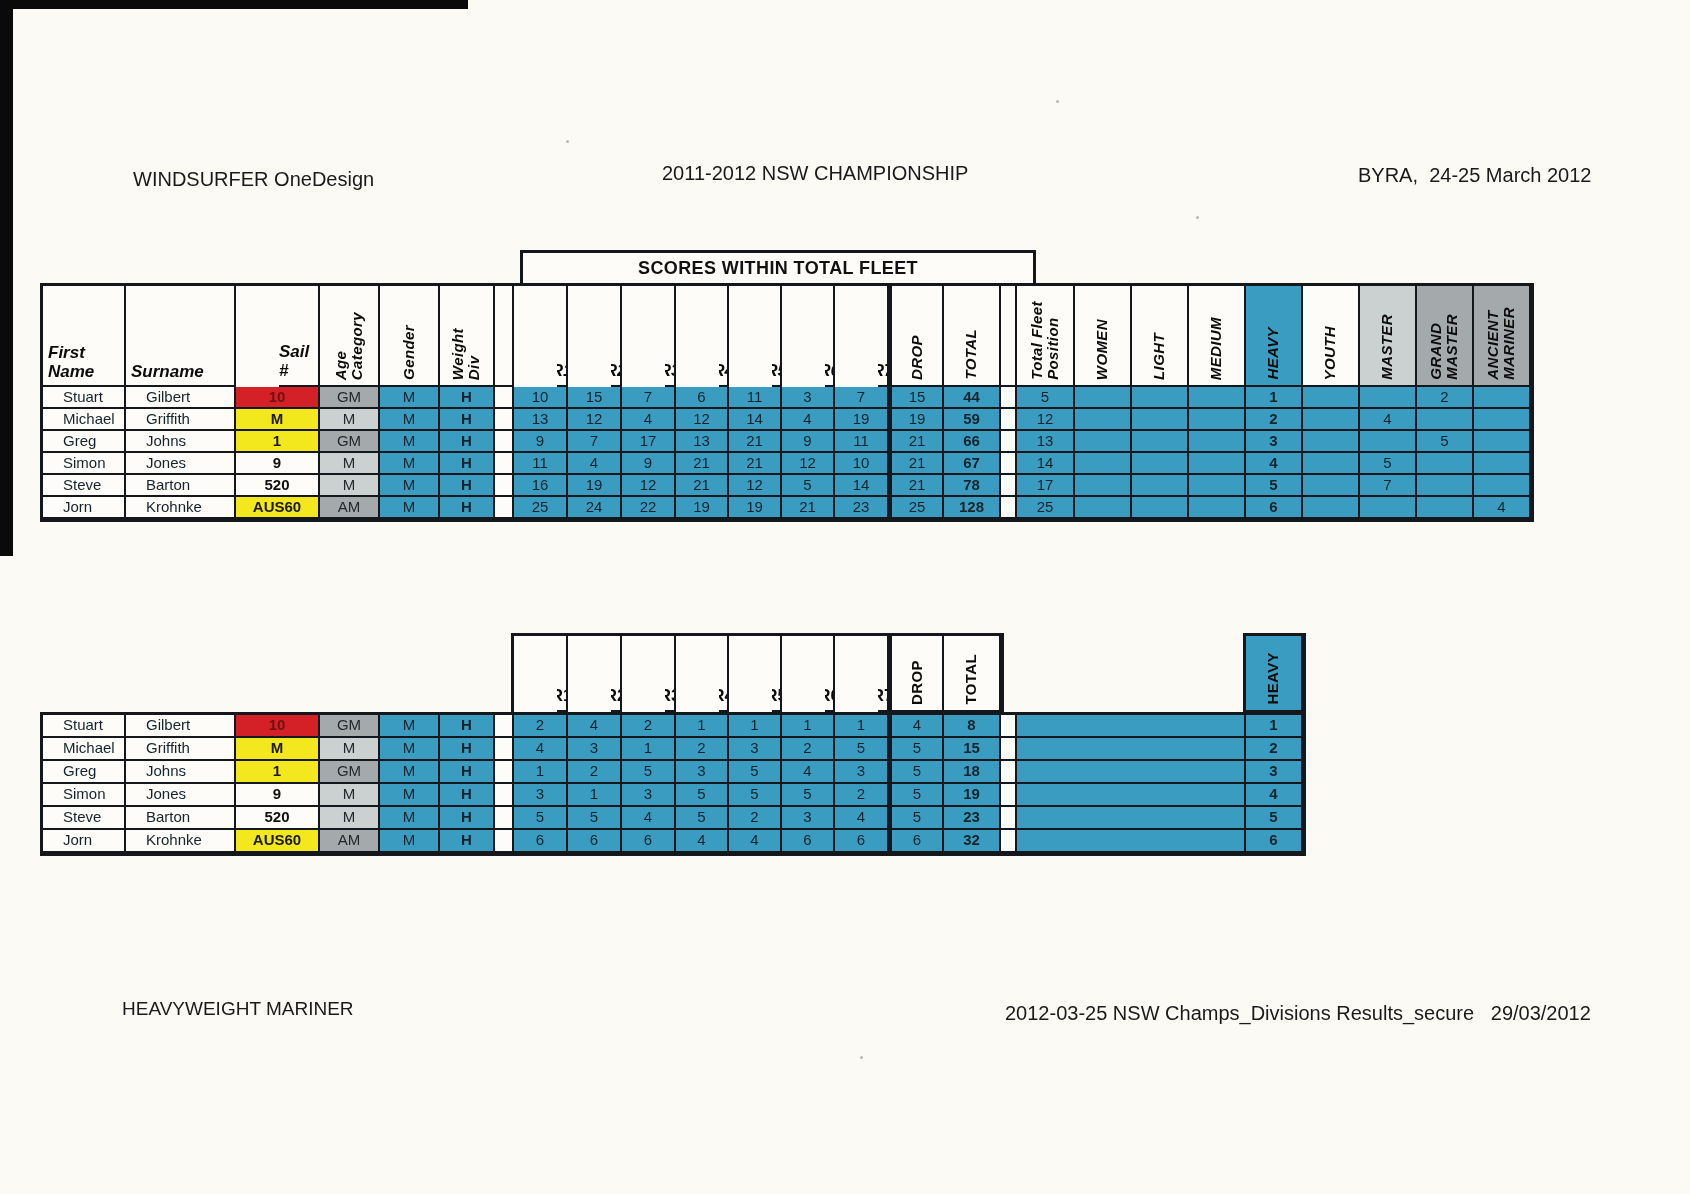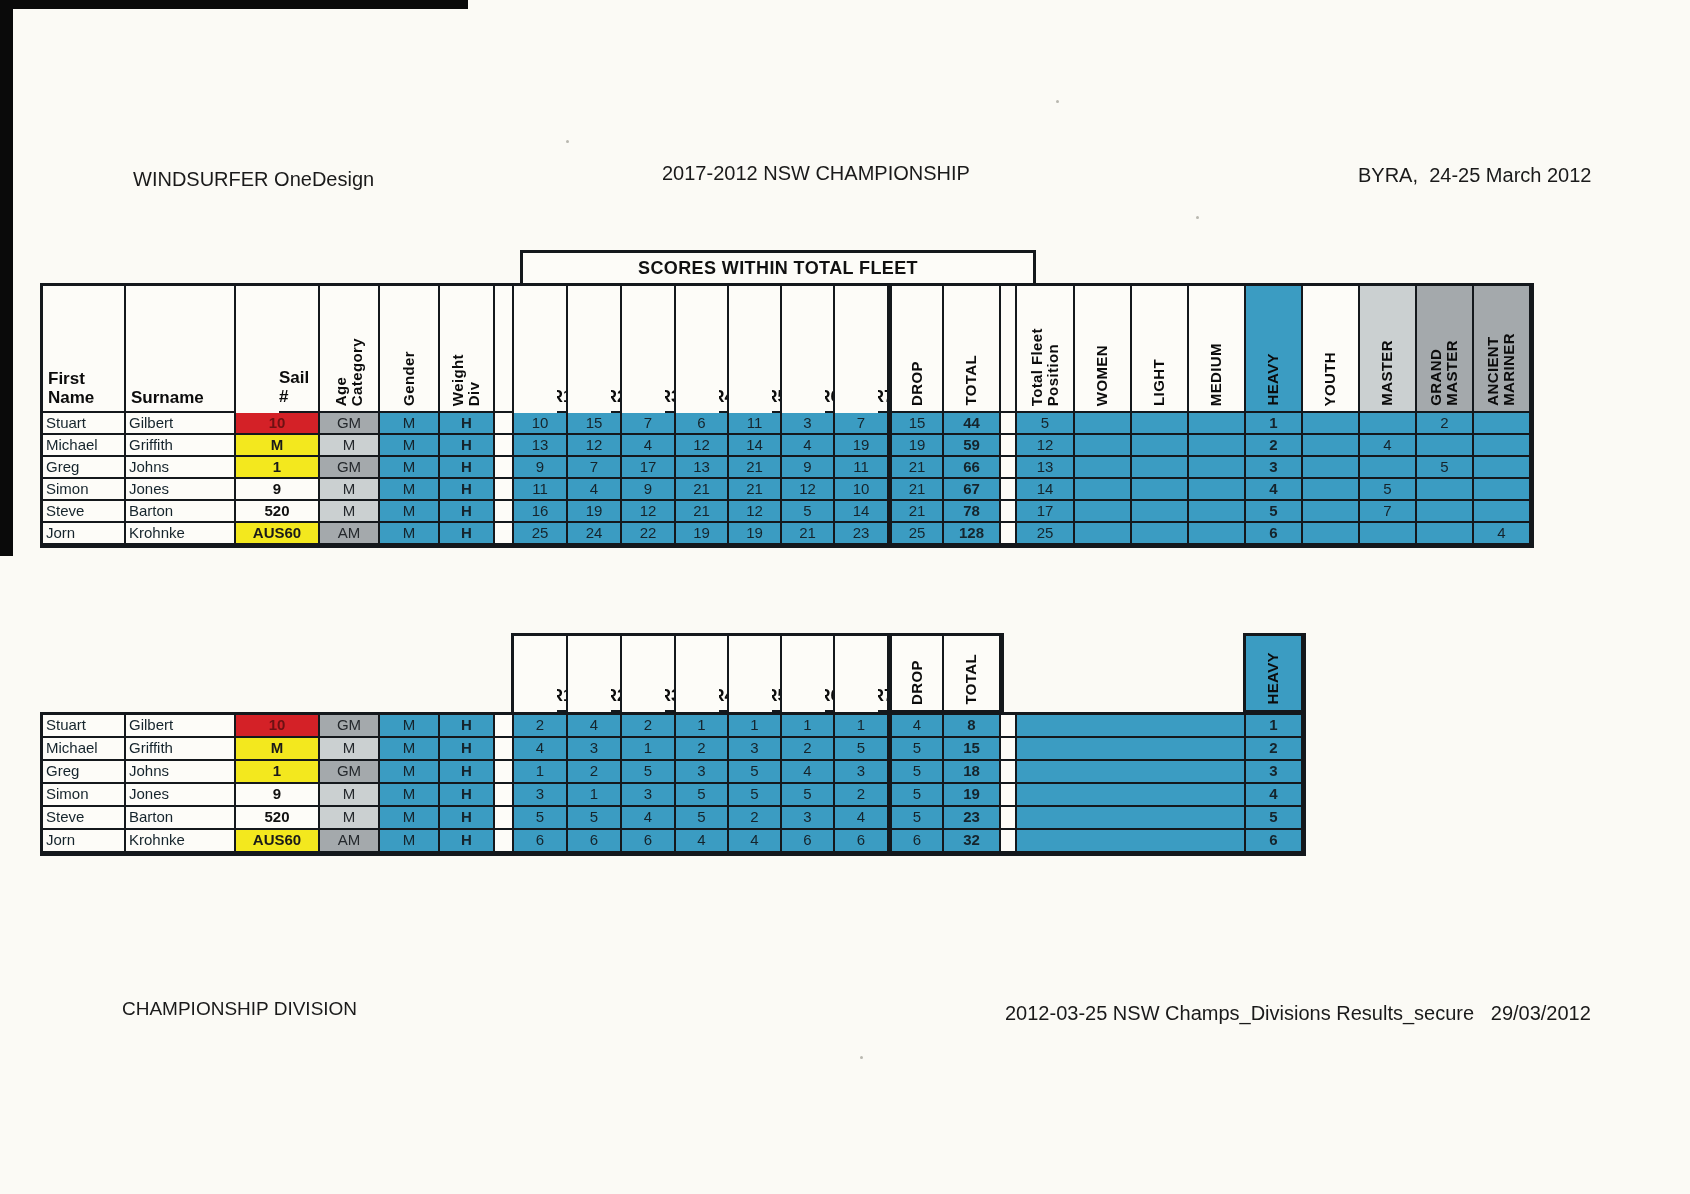--- a/index.html
+++ b/index.html
@@ -27,32 +27,32 @@
     display:flex;align-items:center;justify-content:center;font-weight:bold;font-size:18px;letter-spacing:.4px;}
 
   
   .band{position:absolute;box-sizing:content-box;border:3px solid var(--grid-line);background:#fdfcf8;width:-moz-fit-content;width:fit-content;}
   .noband-bottom{border-bottom:none;}
 
   .cols-fleet{display:grid;grid-template-columns:83px 110px 84px 60px 60px 55px 19px 54px 54px 54px 53px 53px 53px 54px 55px 57px 16px 58px 57px 57px 57px 57px 57px 57px 57px 57px;}
   .cols-hrows{display:grid;grid-template-columns:83px 110px 84px 60px 60px 55px 19px 54px 54px 54px 53px 53px 53px 54px 55px 57px 16px 229px 57px;}
   .cols-hhead{display:grid;grid-template-columns:54px 54px 54px 53px 53px 53px 54px 55px 57px;}
 
-  .hrow{height:127px;}
+  .hrow{height:101px;font-style:italic;}
   .hrowB{height:76px;}
   .row{height:22px;}
   .rowB{height:23px;}
 
   .cell{box-sizing:border-box;border-right:2px solid var(--grid-line);border-bottom:2px solid var(--grid-line);
     display:flex;align-items:center;justify-content:center;font-size:15px;overflow:hidden;background:#fdfcf8;line-height:1.1;}
   .row .cell,.rowB .cell{color:#15242c;}
   .blue{background:var(--cell-blue,#3b9cc2);}
   .gapc{background:#fdfcf8;}
   .bold{font-weight:bold;color:#06141c;}
-  .name-l{justify-content:flex-start;padding-left:3px;background:#fdfcf8;color:#141414;}
+  .name-l{justify-content:flex-start;padding-left:20px;background:#fdfcf8;color:#141414;}
   .cell.sail{font-weight:bold;color:#101010;}
   .cell.sail.red{background:var(--highlight-red,#d42127);color:#6d1113;}
   .cell.sail.yellow{background:var(--highlight-yellow,#f3e81e);color:#1a1a1a;}
   .cell.age{color:#24282c;}
   .cell.age.dark{background:var(--shade-dark-gray,#a4a9ac);}
   .cell.age.light{background:var(--shade-light-gray,#cbd0d1);}
   .sep{border-left:3px solid var(--grid-line);}
   .wide{background:var(--cell-blue,#3b9cc2);}
 
   
@@ -74,21 +74,21 @@
 <div class="page">
 
   <div class="edge-left"></div>
   <div class="edge-top"></div>
   <div class="speck" style="left:1056px;top:100px;"></div>
   <div class="speck" style="left:566px;top:140px;"></div>
   <div class="speck" style="left:1196px;top:216px;"></div>
   <div class="speck" style="left:860px;top:1056px;"></div>
 
   <div class="doc-text" style="left:133px;top:168px;">WINDSURFER OneDesign</div>
-  <div class="doc-text" style="left:662px;top:162px;">2017-2012 NSW CHAMPIONSHIP</div>
+  <div class="doc-text" style="left:662px;top:162px;">2011-2012 NSW CHAMPIONSHIP</div>
   <div class="doc-text" style="left:1358px;top:164px;">BYRA,  24-25 March 2012</div>
 
   <div class="title-box" style="left:520px;top:250px;width:516px;height:36px;">
     <span>SCORES WITHIN TOTAL FLEET</span>
   </div>
 
   <div class="band" style="left:40px;top:283px;">
     <div class="hrow cols-fleet">
       <div class="cell h hl2">
           <span class="hlab">First
@@ -511,16 +511,16 @@
         <div class="cell blue">6</div>
         <div class="cell blue sep">6</div>
         <div class="cell blue bold">32</div>
         <div class="cell gapc"></div>
         <div class="cell wide"></div>
         <div class="cell blue bold">6</div>
       </div>
       </div>
   </div>
 
-  <div class="doc-text" style="left:122px;top:998px;font-size:19px;">CHAMPIONSHIP DIVISION</div>
+  <div class="doc-text" style="left:122px;top:998px;font-size:19px;">HEAVYWEIGHT MARINER</div>
   <div class="doc-text" style="left:998px;top:1002px;margin-left:7px;">2012-03-25 NSW Champs_Divisions Results_secure   29/03/2012</div>
 
 </div>
 
 </body></html>

